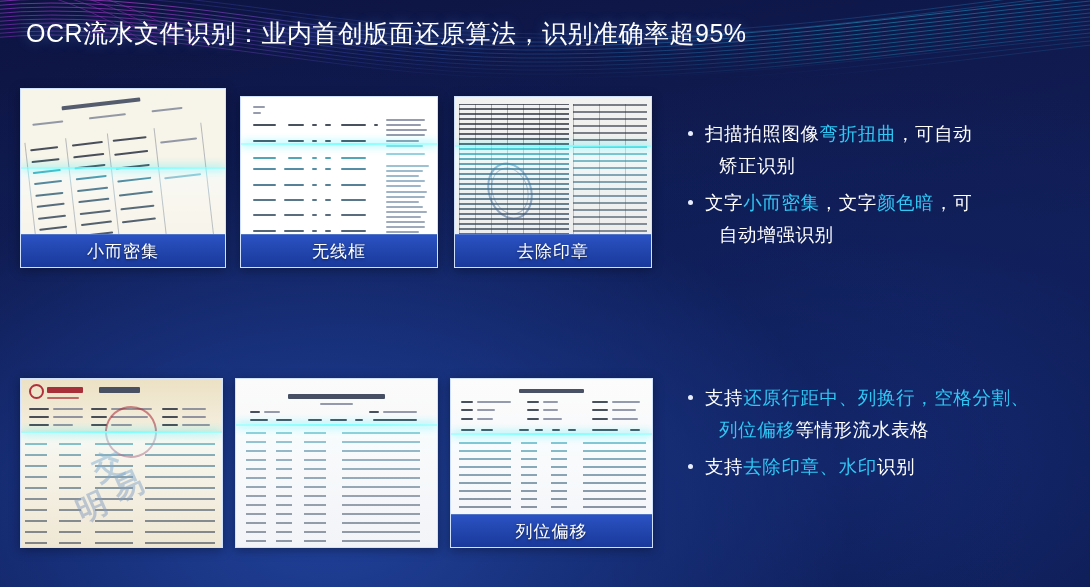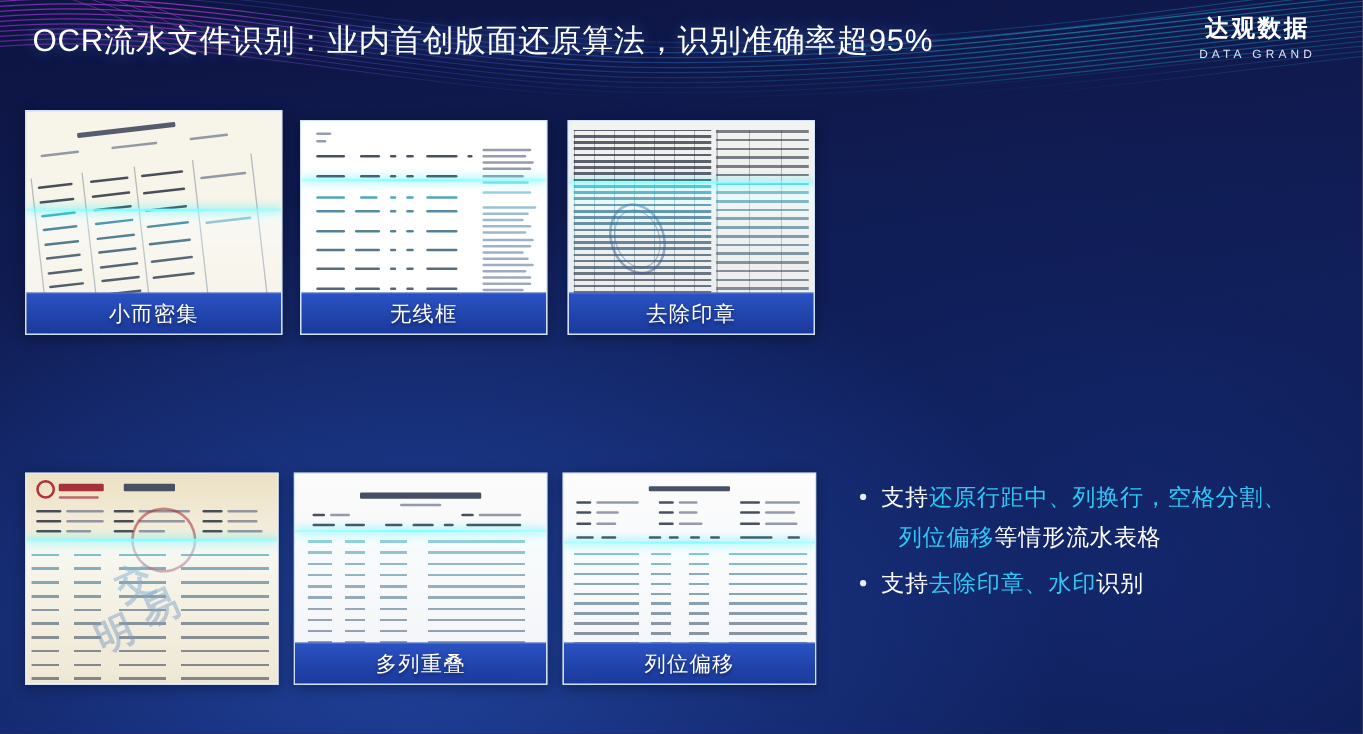--- a/index.html
+++ b/index.html
@@ -147,24 +147,20 @@
           <path d="M-4,-18 C70,-8 122,16 164,44"></path>
           <path d="M4,-20 C80,-10 134,14 178,42"></path>
           <path d="M12,-22 C92,-12 146,12 192,40"></path>
         </g>
       </g>
     </svg>
   </div>
 
   <div class="header">
     <div class="title">OCR流水文件识别：业内首创版面还原算法，识别准确率超95%</div>
-    <div class="logo">
-      <div class="logo-cn">达观数据</div>
-      <div class="logo-en">DATA GRAND</div>
-    </div>
   </div>
 
   <div class="thumb" style="left:20px; top:88px; width:206px; height:180px;">
     <div class="photo" style="background:linear-gradient(150deg,#cfc8ae 0%,#e0d9c2 25%,#efe9d6 55%,#d8d2bb 100%);">
       <div class="tiltwrap" style="transform:rotate(-6.5deg);">
         <div style="position:absolute; left:6%; top:6%; width:92%; height:96%; background:#f7f4e9; box-shadow:0 2px 7px rgba(0,0,0,0.3);"></div>
         <div class="dtitle" style="left:30%; top:16%; width:30%;"></div>
         <div class="dline" style="left:18%; top:22%; width:12%;"></div>
         <div class="dline" style="left:40%; top:22%; width:14%;"></div>
         <div class="dline" style="left:64%; top:22%; width:12%;"></div>
@@ -367,21 +363,20 @@
       <div class="dline dark" style="left:68%; top:24%; width:22%;"></div>
       <div style="position:absolute; left:5%; top:30%; right:5%; bottom:3%;">
         <div style="position:absolute; inset:0; background:
           repeating-linear-gradient(0deg, rgba(38,48,70,0.5) 0px, rgba(38,48,70,0.5) 2px, rgba(255,255,255,0) 2px, rgba(255,255,255,0) 9px);
           -webkit-mask-image:repeating-linear-gradient(90deg, #000 0px, #000 20px, transparent 20px, transparent 30px, #000 30px, #000 46px, transparent 46px, transparent 58px, #000 58px, #000 80px, transparent 80px, transparent 96px, #000 96px, #000 154px);
           mask-image:repeating-linear-gradient(90deg, #000 0px, #000 20px, transparent 20px, transparent 30px, #000 30px, #000 46px, transparent 46px, transparent 58px, #000 58px, #000 80px, transparent 80px, transparent 96px, #000 96px, #000 154px);"></div>
       </div>
     </div>
     <div class="scan" style="top:27%; bottom:2%;"></div>
     <div class="scanline" style="top:27%;"></div>
-    <div class="caption">多列重叠</div>
   </div>
 
   <div class="thumb" style="left:450px; top:378px; width:203px; height:170px;">
     <div class="photo docpaper" style="background:linear-gradient(180deg,#fcfcfc 0%,#f2f4f8 100%);">
       <div class="dtitle" style="left:34%; top:6%; width:32%; background:#202b44; height:4px;"></div>
       <div class="dline dark" style="left:5%; top:13%; width:6%;"></div>
       <div class="dline" style="left:13%; top:13%; width:17%;"></div>
       <div class="dline dark" style="left:38%; top:13%; width:6%;"></div>
       <div class="dline" style="left:46%; top:13%; width:7%;"></div>
       <div class="dline dark" style="left:70%; top:13%; width:8%;"></div>
@@ -411,20 +406,36 @@
           repeating-linear-gradient(0deg, rgba(30,40,62,0.55) 0px, rgba(30,40,62,0.55) 2px, rgba(255,255,255,0) 2px, rgba(255,255,255,0) 8px);
           -webkit-mask-image:repeating-linear-gradient(90deg, #000 0px, #000 52px, transparent 52px, transparent 62px, #000 62px, #000 78px, transparent 78px, transparent 92px, #000 92px, #000 108px, transparent 108px, transparent 124px, #000 124px, #000 172px);
           mask-image:repeating-linear-gradient(90deg, #000 0px, #000 52px, transparent 52px, transparent 62px, #000 62px, #000 78px, transparent 78px, transparent 92px, #000 92px, #000 108px, transparent 108px, transparent 124px, #000 124px, #000 172px);"></div>
       </div>
     </div>
     <div class="scan" style="top:32%; bottom:2%;"></div>
     <div class="scanline" style="top:32%;"></div>
     <div class="caption">列位偏移</div>
   </div>
 
+  <div class="bullets" style="left:686px; top:118px; width:380px;">
+
+    <div class="bullet">
+      <div class="btext">
+        <span class="">扫描拍照图像</span><span class="hl">弯折扭曲</span><span>，可自动</span>
+        <span class="indent">矫正识别</span>
+      </div>
+    </div>
+
+    <div class="bullet">
+      <div class="btext">
+        <span>文字</span><span class="hl">小而密集</span><span>，文字</span><span class="hl">颜色暗</span><span>，可</span>
+        <span class="indent">自动增强识别</span>
+      </div>
+    </div>
+  </div>
 
   <div class="bullets" style="left:686px; top:382px; width:392px;">
 
     <div class="bullet">
       <div class="btext">
         <span>支持</span><span class="hl">还原行距中、列换行，空格分割、</span>
         <span class="indent"><span class="hl">列位偏移</span><span>等情形流水表格</span></span>
       </div>
     </div>
 

